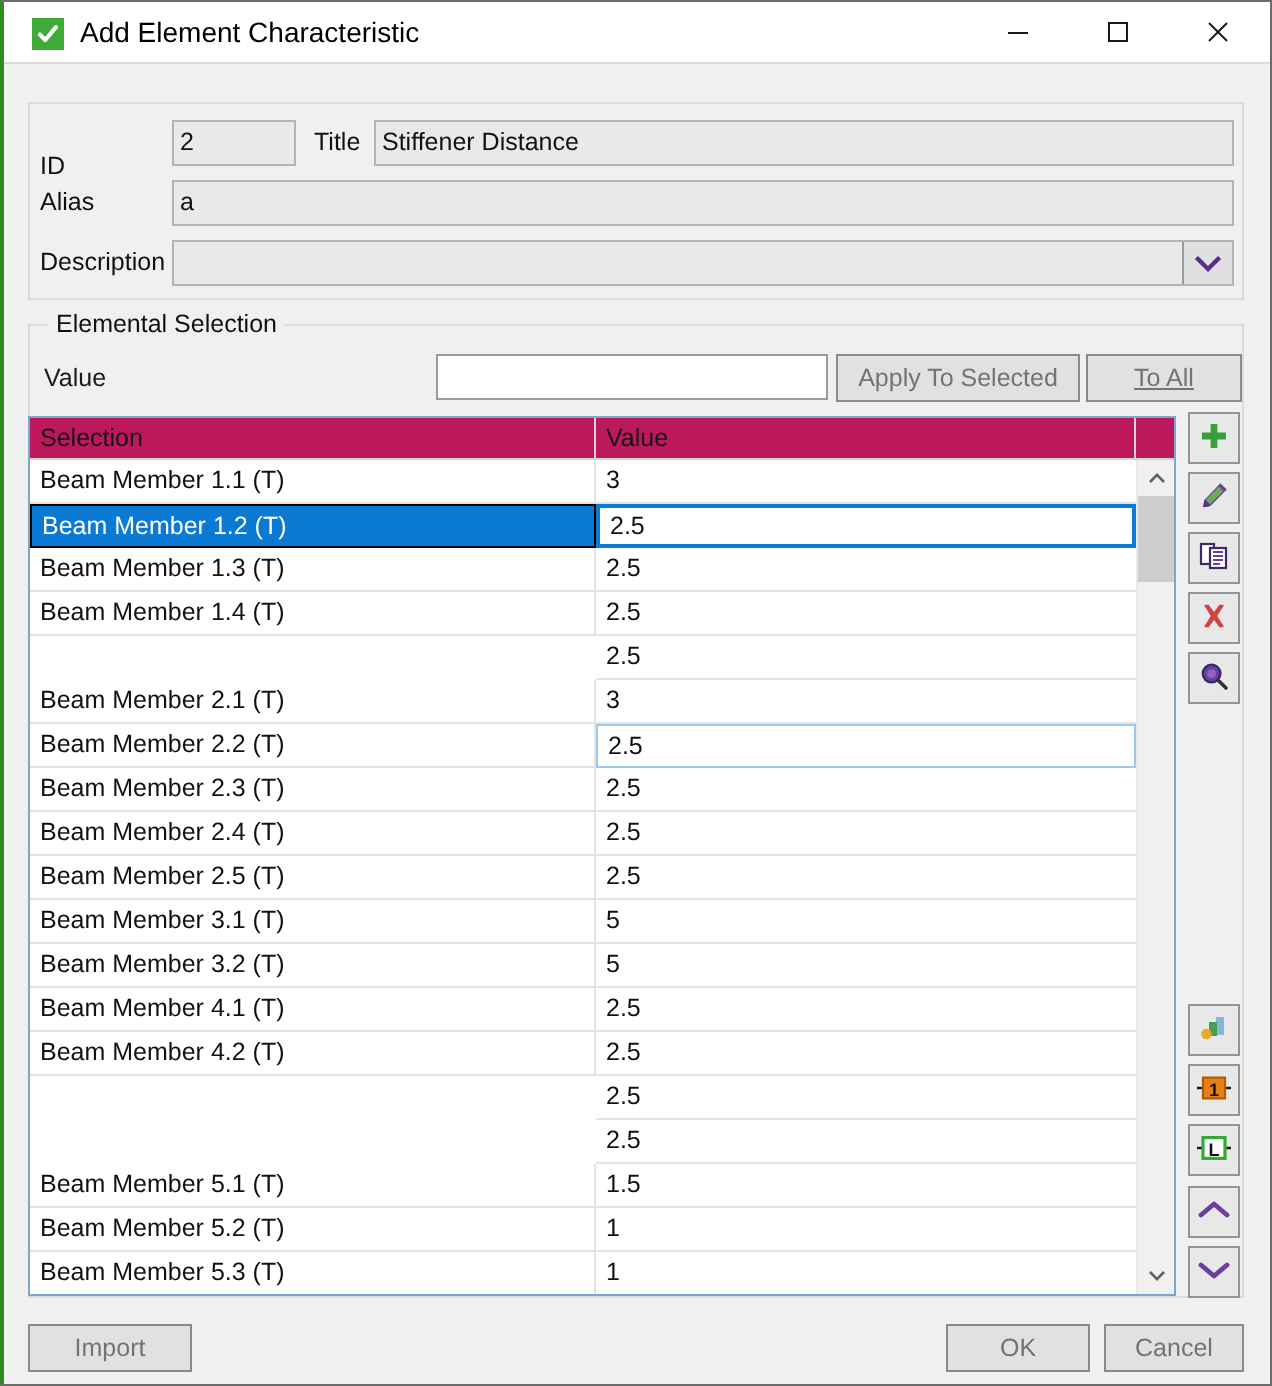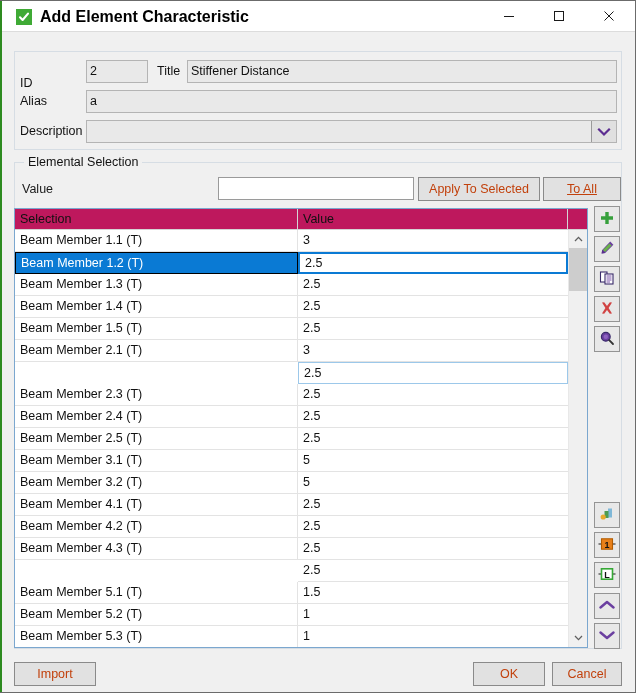--- a/index.html
+++ b/index.html
@@ -46,24 +46,23 @@
     left: 14px; top: 8px;
     width: 16px; height: 16px;
     background: #3faa35;
     display: flex; align-items: center; justify-content: center;
   }
   #app-icon svg { display: block; }
   #title-text {
     position: absolute;
     left: 38px; top: 0; height: 38px;
     line-height: 31px;
-    font-size: 16px;
+    font-size: 14px;
     color: #000;
     white-space: nowrap;
-    font-weight: bold;
   }
   .wbtn {
     position: absolute;
     top: 0; width: 46px; height: 30px;
     display: flex; align-items: center; justify-content: center;
     background: transparent;
     border: 0; padding: 0;
     cursor: default;
   }
   #btn-min  { right: 104px; }
@@ -142,21 +141,21 @@
     padding: 0 3px;
     font-family: "Liberation Sans", sans-serif;
     color: #111;
   }
   .pbtn {
     position: absolute;
     background: #e1e1e1;
     border: 1px solid #8a8a8a;
     font-size: 12.5px;
     font-family: "Liberation Sans", sans-serif;
-    color: #c2410c;
+    color: #737373;
     display: flex; align-items: center; justify-content: center;
     cursor: default;
   }
   #btn-apply { left: 418px; top: 176px; width: 122px; height: 24px; }
   #btn-toall { left: 543px; top: 176px; width: 78px;  height: 24px; text-decoration: underline; }
 
   
   #table-wrap {
     position: absolute;
     left: 14px; top: 207px;
@@ -357,28 +356,28 @@
         </div>
         <div class="row">
           <div class="cell-sel">Beam Member 1.3 (T)</div>
           <div class="cell-val">2.5</div>
         </div>
         <div class="row">
           <div class="cell-sel">Beam Member 1.4 (T)</div>
           <div class="cell-val">2.5</div>
         </div>
         <div class="row">
-          <div class="cell-sel">Beam Member 1.5 (T)</div>
           <div class="cell-val">2.5</div>
         </div>
         <div class="row">
           <div class="cell-sel">Beam Member 2.1 (T)</div>
           <div class="cell-val">3</div>
         </div>
         <div class="row editing">
+          <div class="cell-sel">Beam Member 2.2 (T)</div>
           <div class="cell-val">2.5</div>
         </div>
         <div class="row">
           <div class="cell-sel">Beam Member 2.3 (T)</div>
           <div class="cell-val">2.5</div>
         </div>
         <div class="row">
           <div class="cell-sel">Beam Member 2.4 (T)</div>
           <div class="cell-val">2.5</div>
         </div>
@@ -396,21 +395,20 @@
         </div>
         <div class="row">
           <div class="cell-sel">Beam Member 4.1 (T)</div>
           <div class="cell-val">2.5</div>
         </div>
         <div class="row">
           <div class="cell-sel">Beam Member 4.2 (T)</div>
           <div class="cell-val">2.5</div>
         </div>
         <div class="row">
-          <div class="cell-sel">Beam Member 4.3 (T)</div>
           <div class="cell-val">2.5</div>
         </div>
         <div class="row">
           <div class="cell-val">2.5</div>
         </div>
         <div class="row">
           <div class="cell-sel">Beam Member 5.1 (T)</div>
           <div class="cell-val">1.5</div>
         </div>
         <div class="row">

